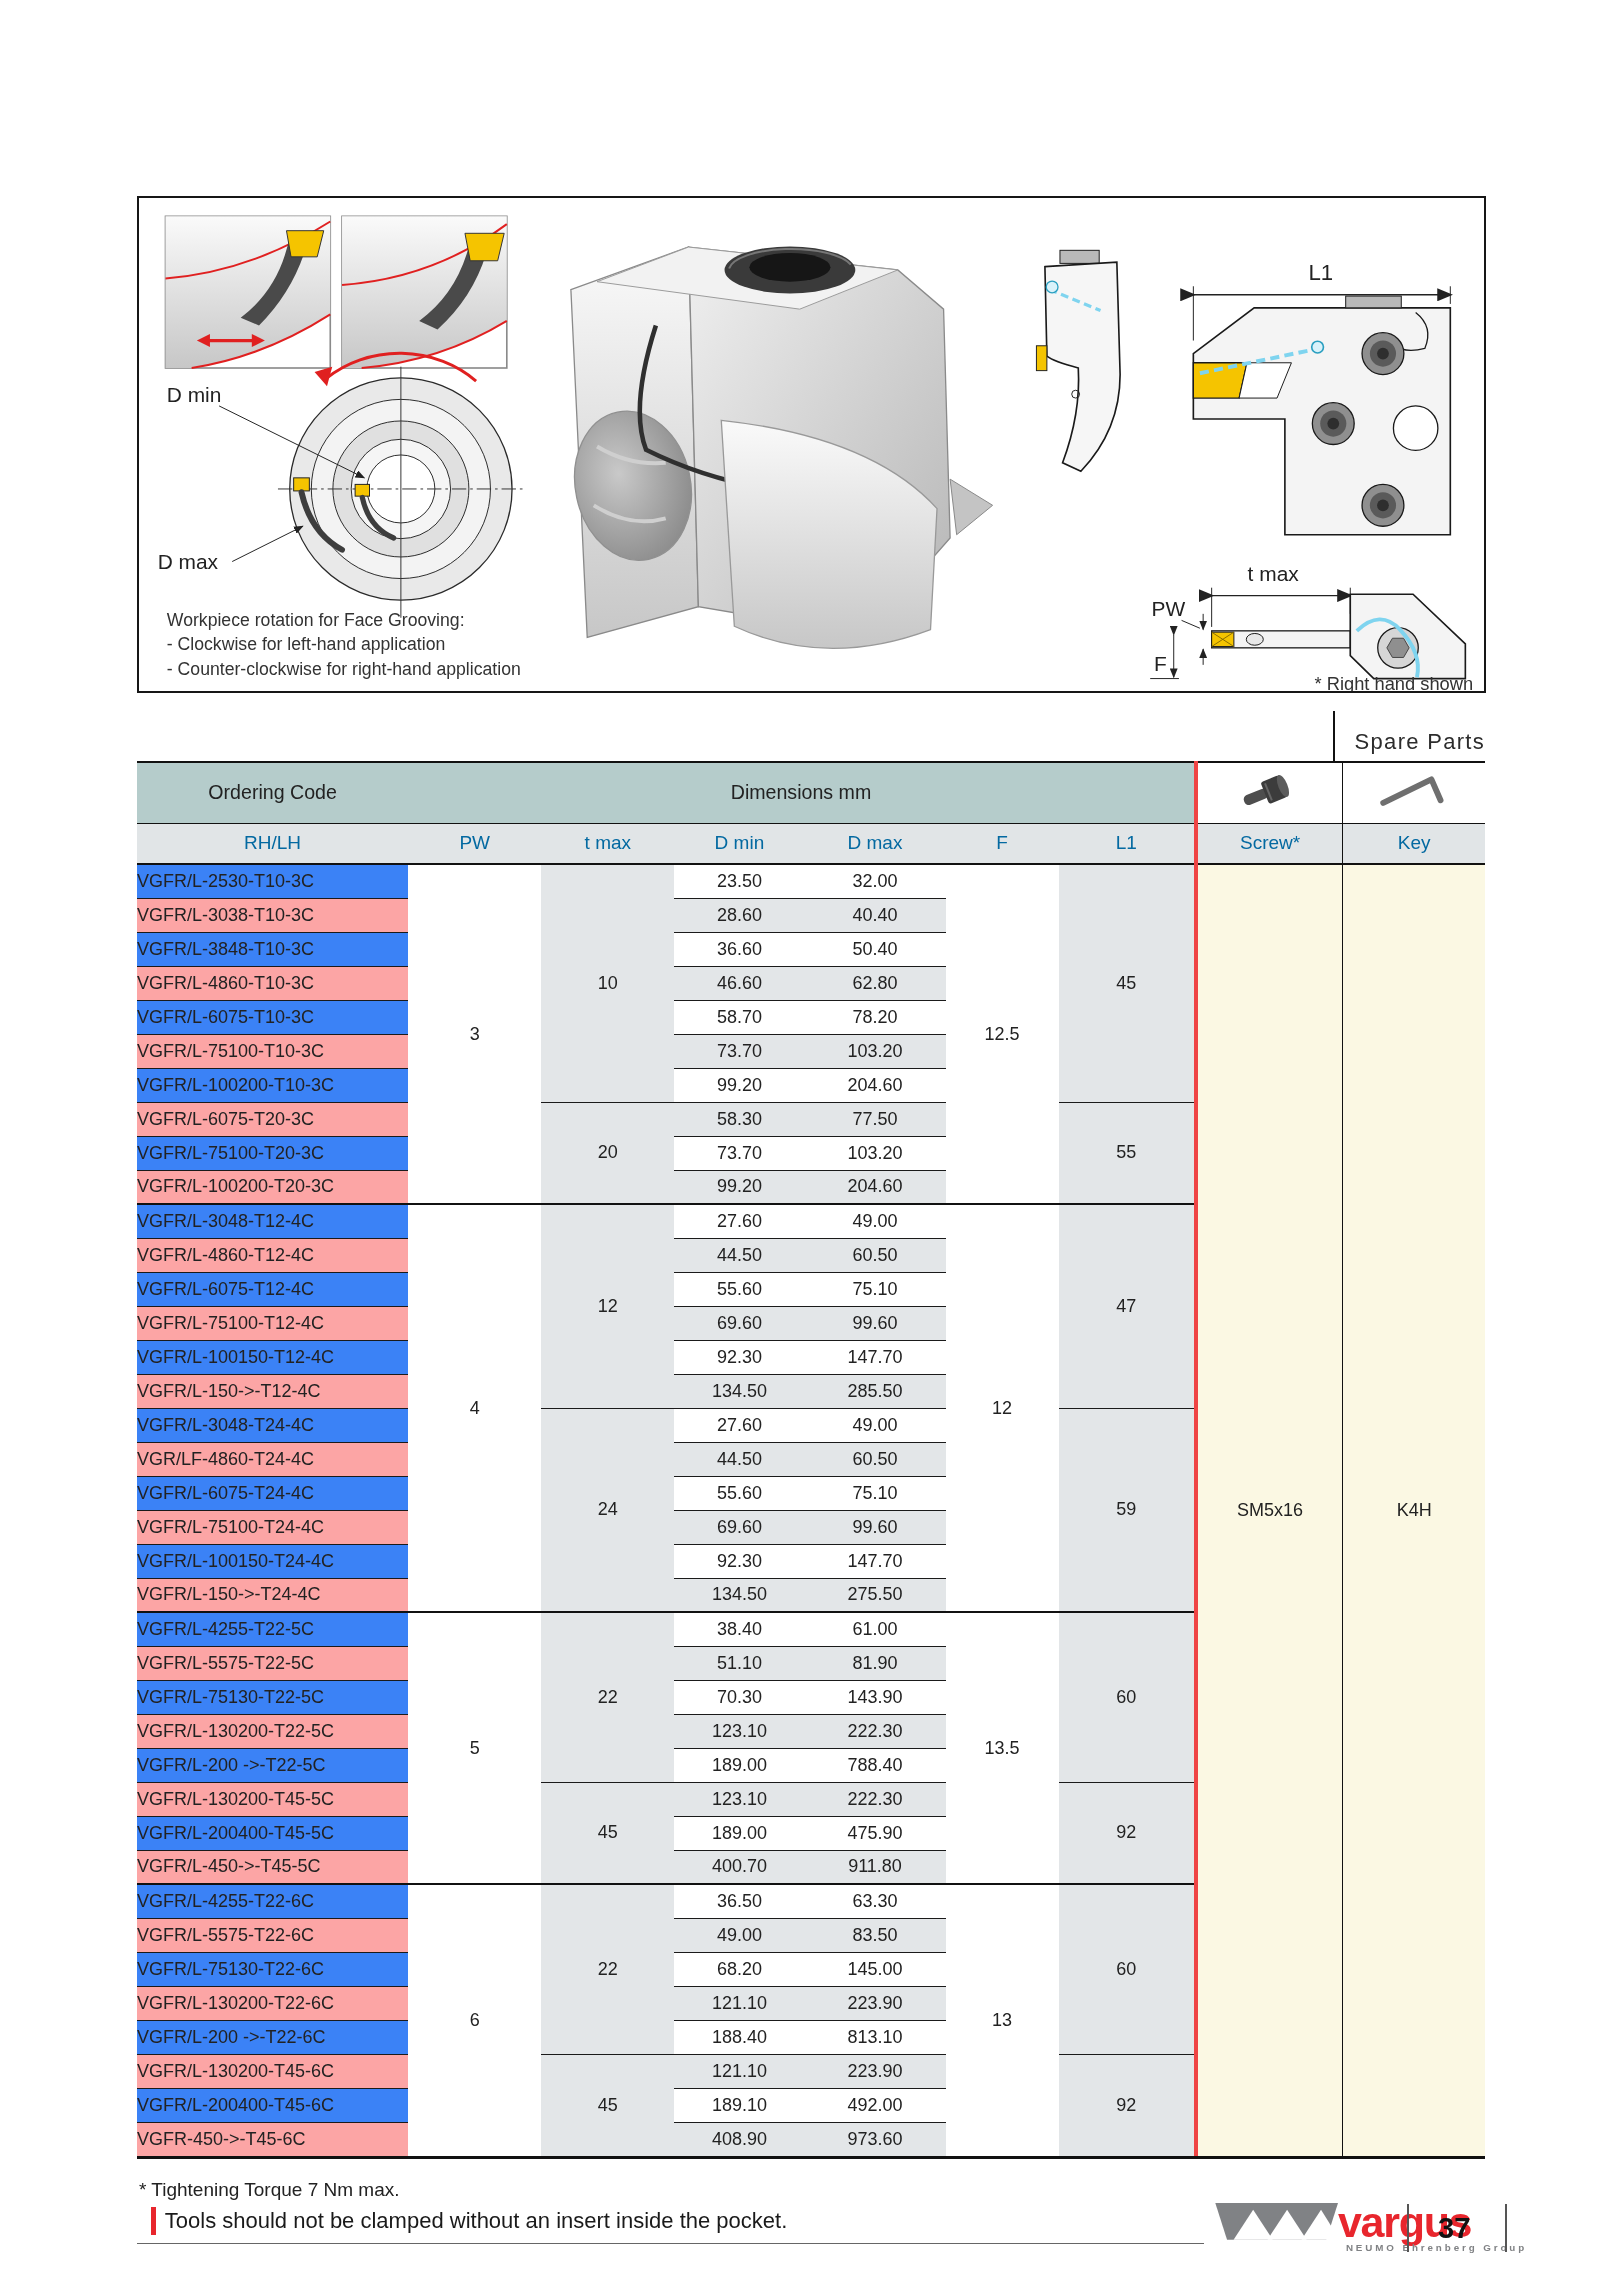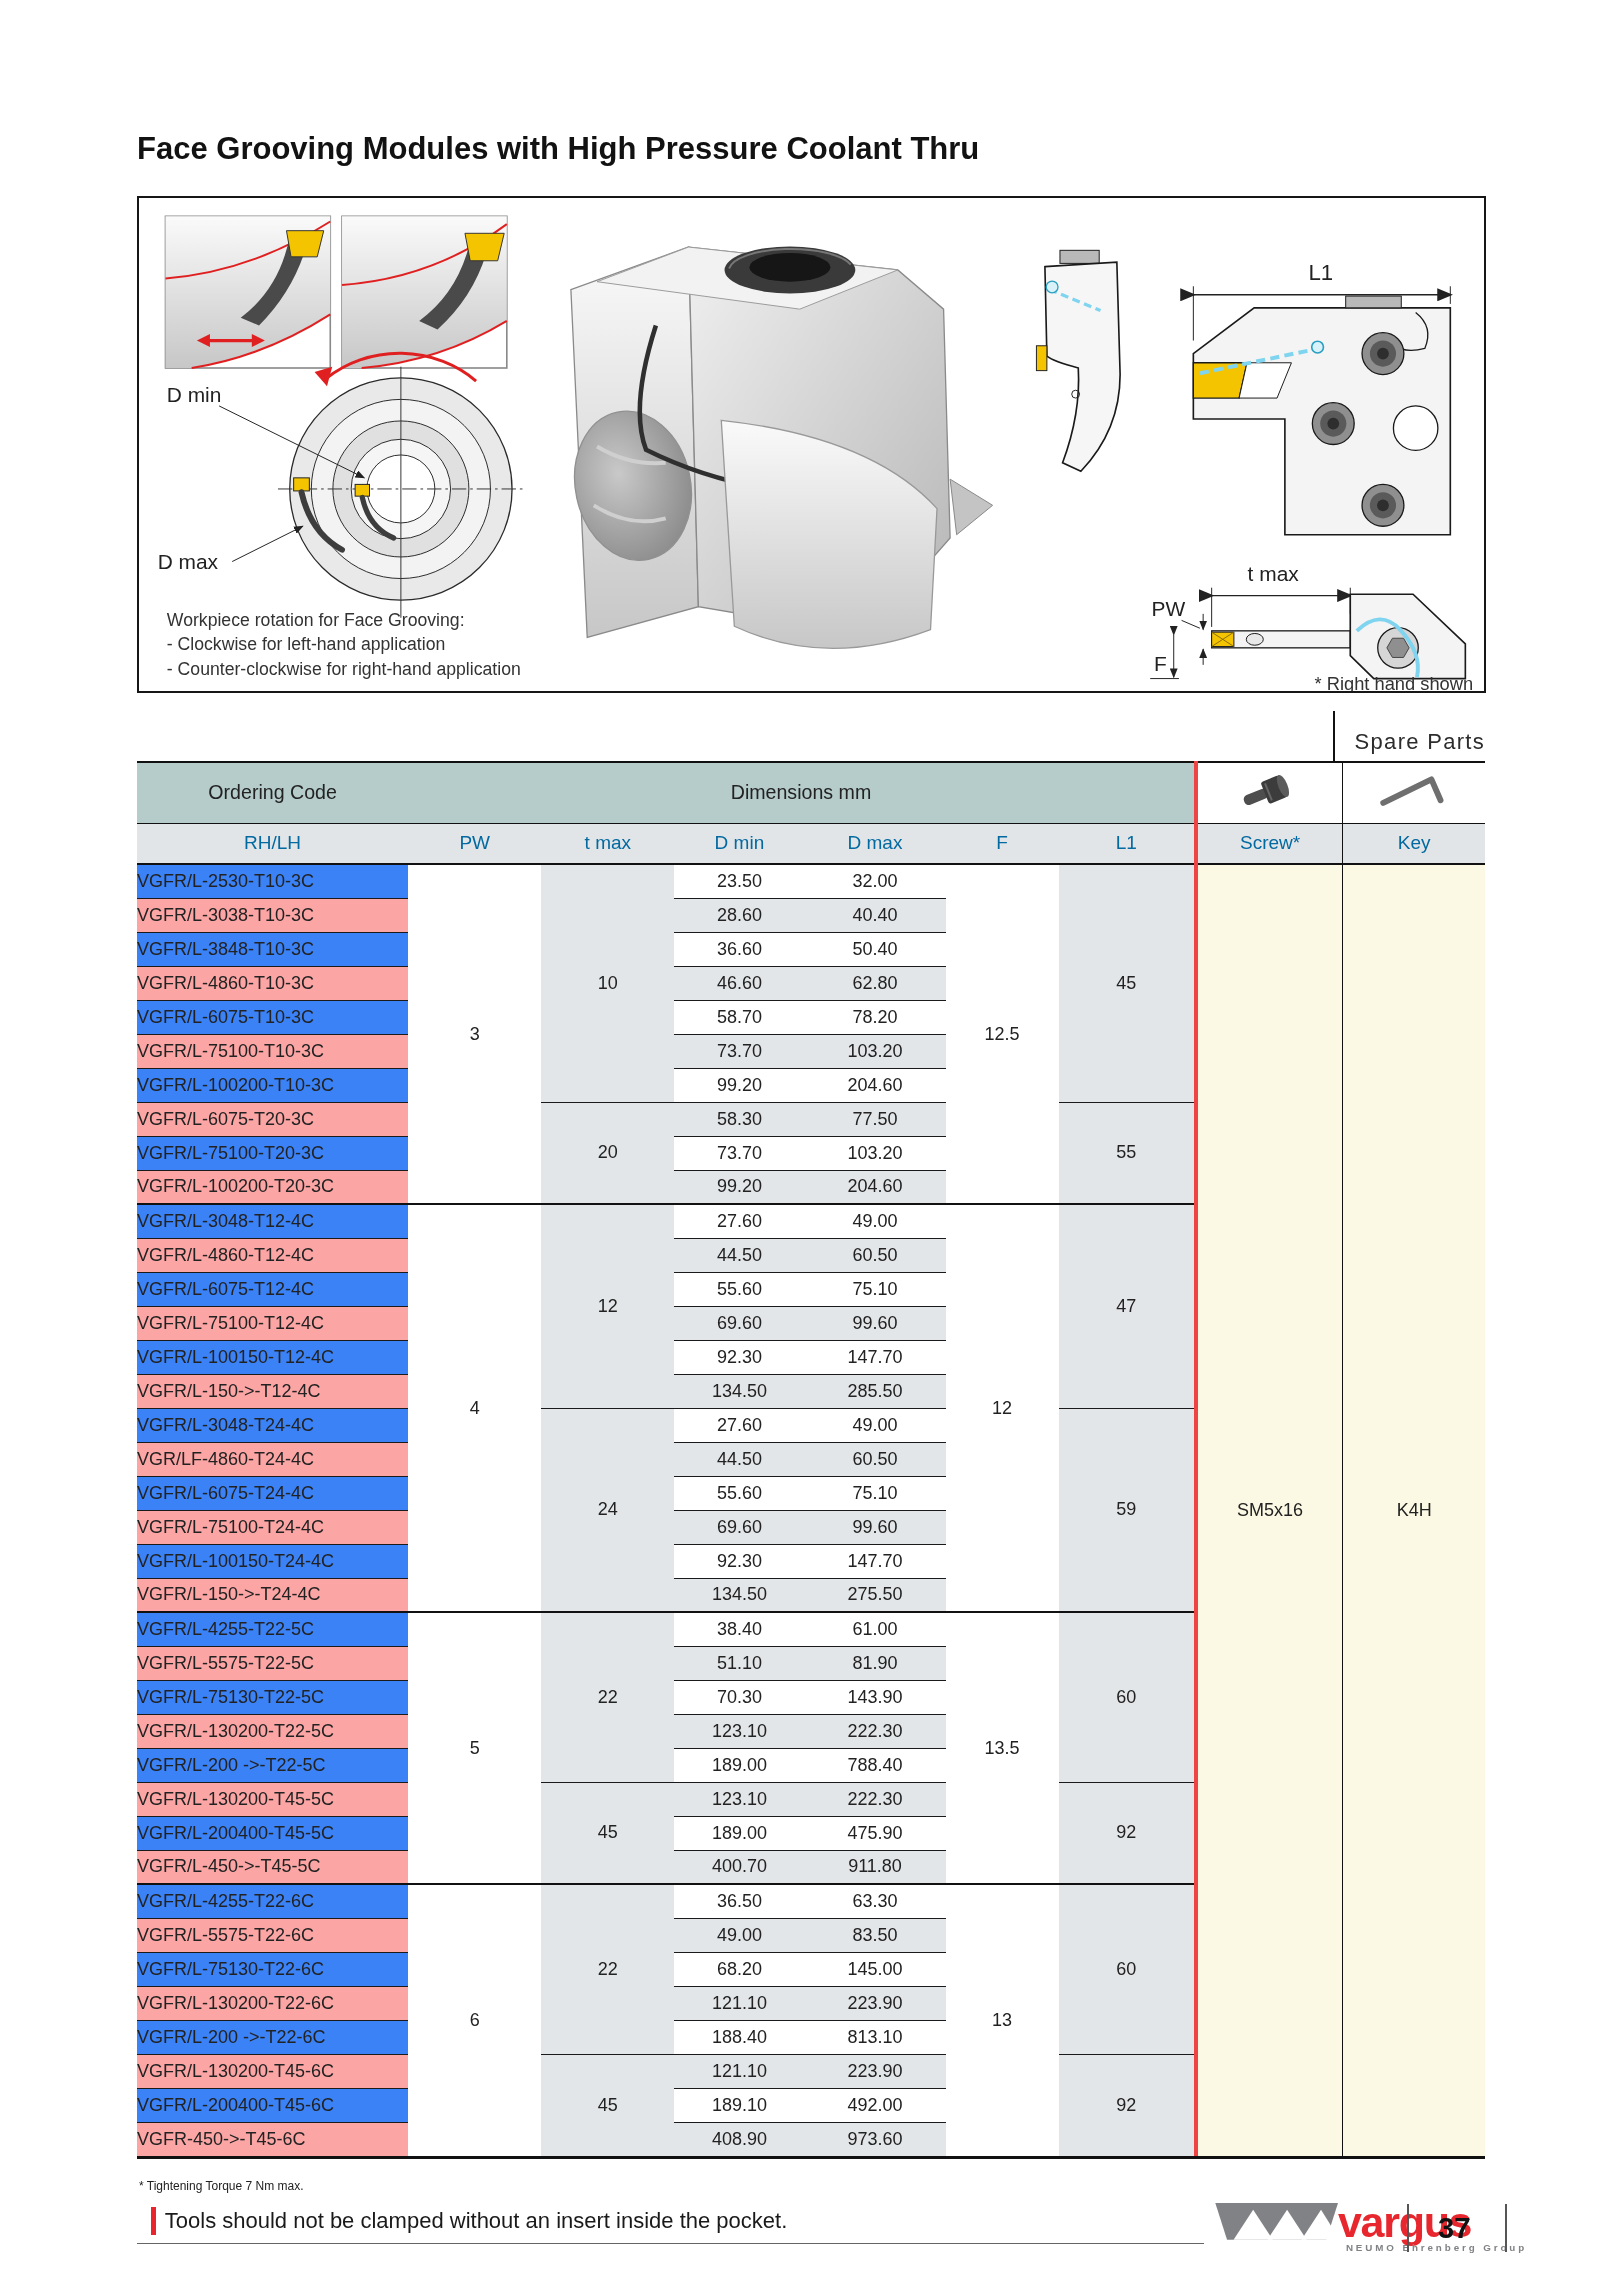--- a/index.html
+++ b/index.html
@@ -29,39 +29,38 @@
   .bg-light{background:#3b82f6;}
   .bg-dark{background:#fca5a5;}
   .bg-white{background:#ffffff;}
   .bg-gray{background:#e3e6e8;}
   .bg-yellow{background:#fbf8e3;}
   .b-thin{border-bottom:1.3px solid #1a1a1a;}
   .b-heavy{border-bottom:2px solid #111;}
   .b-none{border-bottom:none;}
   .v-sep{border-left:4px solid #ef4444;}
   .v-sep2{border-left:1.3px solid #111;}
-  .foot-torque{position:absolute;left:139px;top:2179px;font-size:12px;color:#222;}
+  .foot-torque{position:absolute;left:139px;top:2179px;font-size:19px;color:#222;}
   .foot-warning{position:absolute;left:151px;top:2207px;font-size:22px;color:#1a1a1a;
                 display:flex;align-items:center;}
   .red-bar{display:inline-block;width:4.6px;height:27.5px;background:#e8262d;margin-right:9.2px;}
   .foot-line{position:absolute;left:137px;top:2243px;width:1067px;border-top:1.3px solid #666;}
   .logo-block{position:absolute;left:1214px;top:2203px;width:393px;height:59px;}
   .logo-row{display:flex;align-items:flex-start;}
   .logo-word{font-size:43px;font-weight:800;color:#e8262d;letter-spacing:-1.3px;line-height:38px;}
   .logo-sub{font-size:9.8px;font-weight:700;color:#808285;letter-spacing:2.9px;margin-top:1.3px;margin-left:7.9px;}
   .pg-sep{position:absolute;top:2204px;width:2px;height:48px;background:#555;}
   .page-num{position:absolute;top:2212px;font-size:29px;font-weight:800;color:#111;}
   svg text{font-family:"Liberation Sans",sans-serif;}
 </style>
 </head>
 <body>
 
 <div class="page">
 
-  <div class="title">Face Grooving Modules with High Pressure Coolant Thru</div>
 
   <div class="diagram-box">
     <svg width="1345" height="493" viewBox="0 0 2056 754">
       <defs>
         <linearGradient id="metal" x1="0" y1="0" x2="0" y2="1">
           <stop offset="0" stop-color="#fafafa"></stop>
             <stop offset="1" stop-color="#c7c7c7"></stop>
         </linearGradient>
         <linearGradient id="metal2" x1="0" y1="0" x2="1" y2="1">
           <stop offset="0" stop-color="#f0f0f0"></stop>

